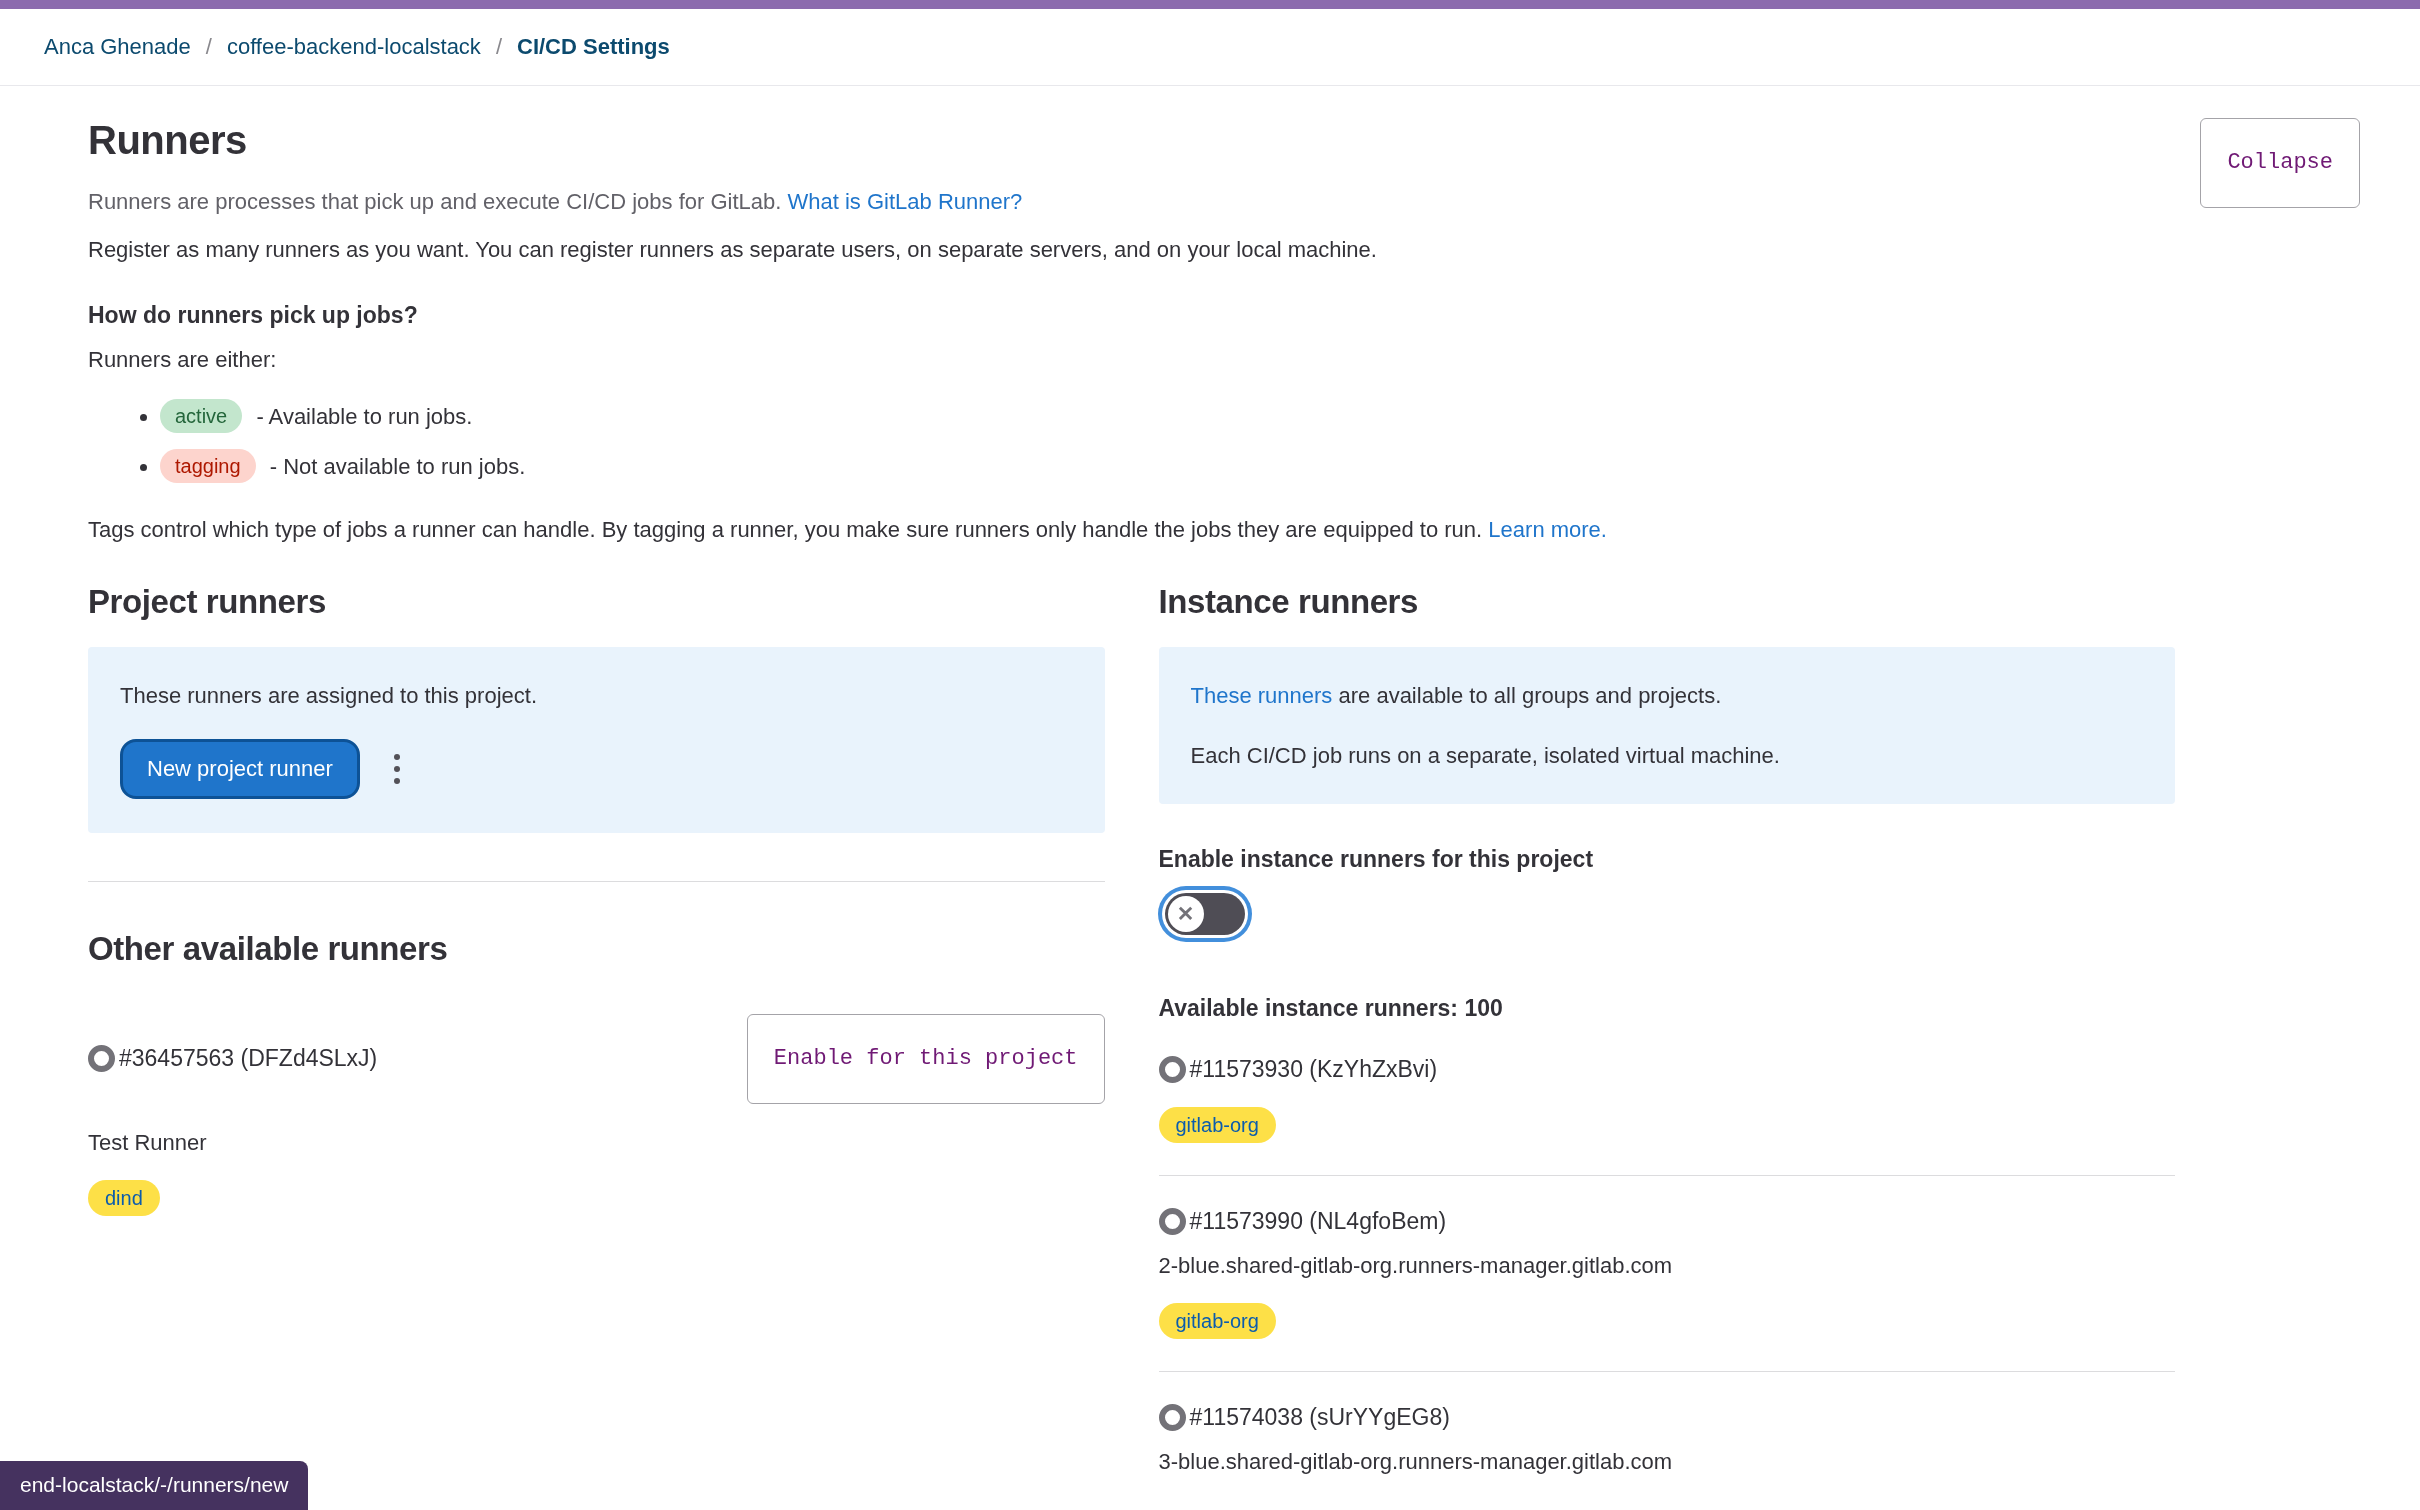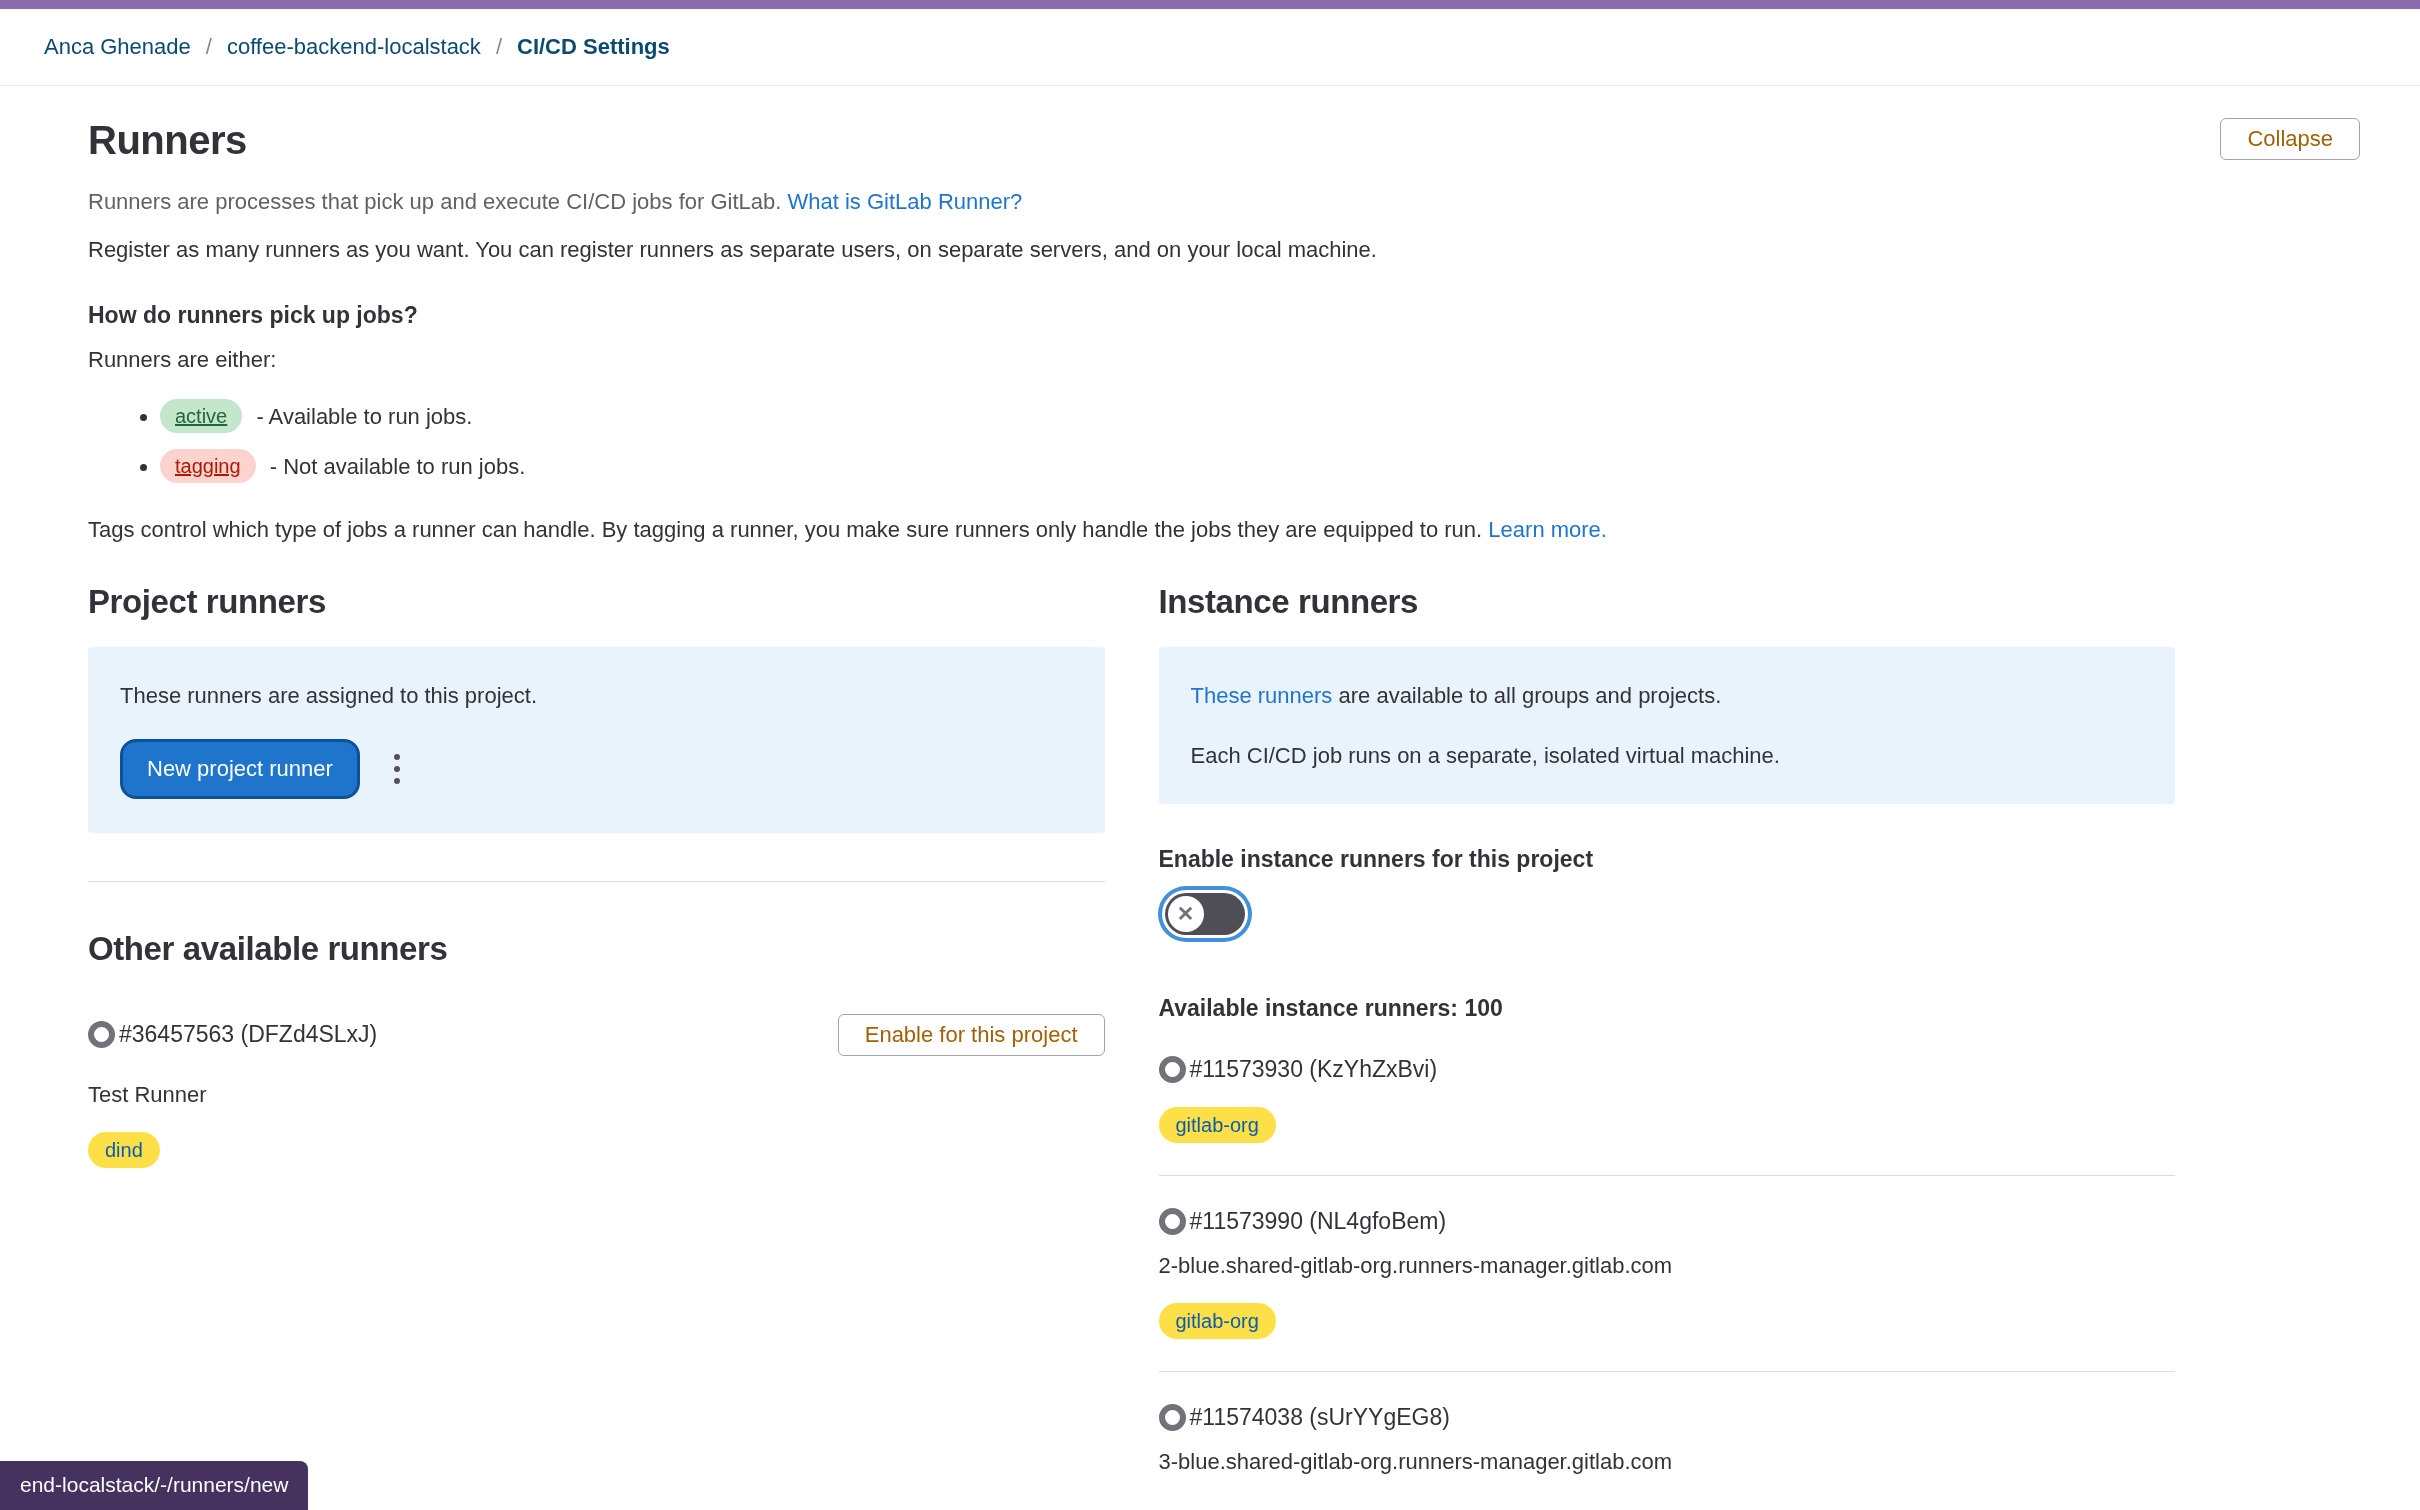--- a/index.html
+++ b/index.html
@@ -18,35 +18,35 @@
     background: #fff;
   }
   .crumb { color: #0c4a6e; cursor: pointer; }
   .crumb-sep { color: #89888d; padding: 0 15px; }
   .crumb-current { font-weight: 700; }
   
   .content { position: relative; padding: 32px 60px 0 88px; }
   h1.page-title { font-size: 40px; font-weight: 700; letter-spacing: -0.5px; }
   .btn {
     display: inline-block; font-size: 22px; line-height: 1;
-    padding: 9px 26px; border-radius: 6px; background: #fff;
-    border: 1px solid #a4a3a8; color: #a16207; cursor: pointer;
-    font-family: Liberation Sans, sans-serif;
+    padding: 33px 26px; border-radius: 6px; background: #fff;
+    border: 1px solid #a4a3a8; color: #701a75; cursor: pointer;
+    font-family: Liberation Mono, monospace;
   }
   .collapse-btn { position: absolute; top: 32px; right: 60px; }
   .desc1 { margin-top: 24px; color: #626168; line-height: 1.35; }
   .desc2 { margin-top: 18px; line-height: 1.35; }
   a.link { color: #1f75cb; text-decoration: none; cursor: pointer; }
   h4.sub { margin-top: 38px; font-size: 23px; font-weight: 700; }
   .either { margin-top: 18px; }
   ul.badge-list { margin-top: 26px; padding-left: 72px; }
   ul.badge-list li { margin-bottom: 16px; }
   .badge {
     display: inline-block; font-size: 20px; line-height: 1;
-    padding: 7px 15px; border-radius: 999px; vertical-align: 1px; text-decoration: underline;
+    padding: 7px 15px; border-radius: 999px; vertical-align: 1px;
   }
   .badge-green { background: #c3e6cd; color: #24663b; }
   .badge-red { background: #fdd4cd; color: #ae1800; }
   .badge-list .bullet-text { margin-left: 8px; }
   .tags-line { margin-top: 32px; line-height: 1.35; }
   
   .columns {
     margin-top: 38px; width: 2087px;
     display: grid; grid-template-columns: 1fr 1fr; column-gap: 54px;
   }

